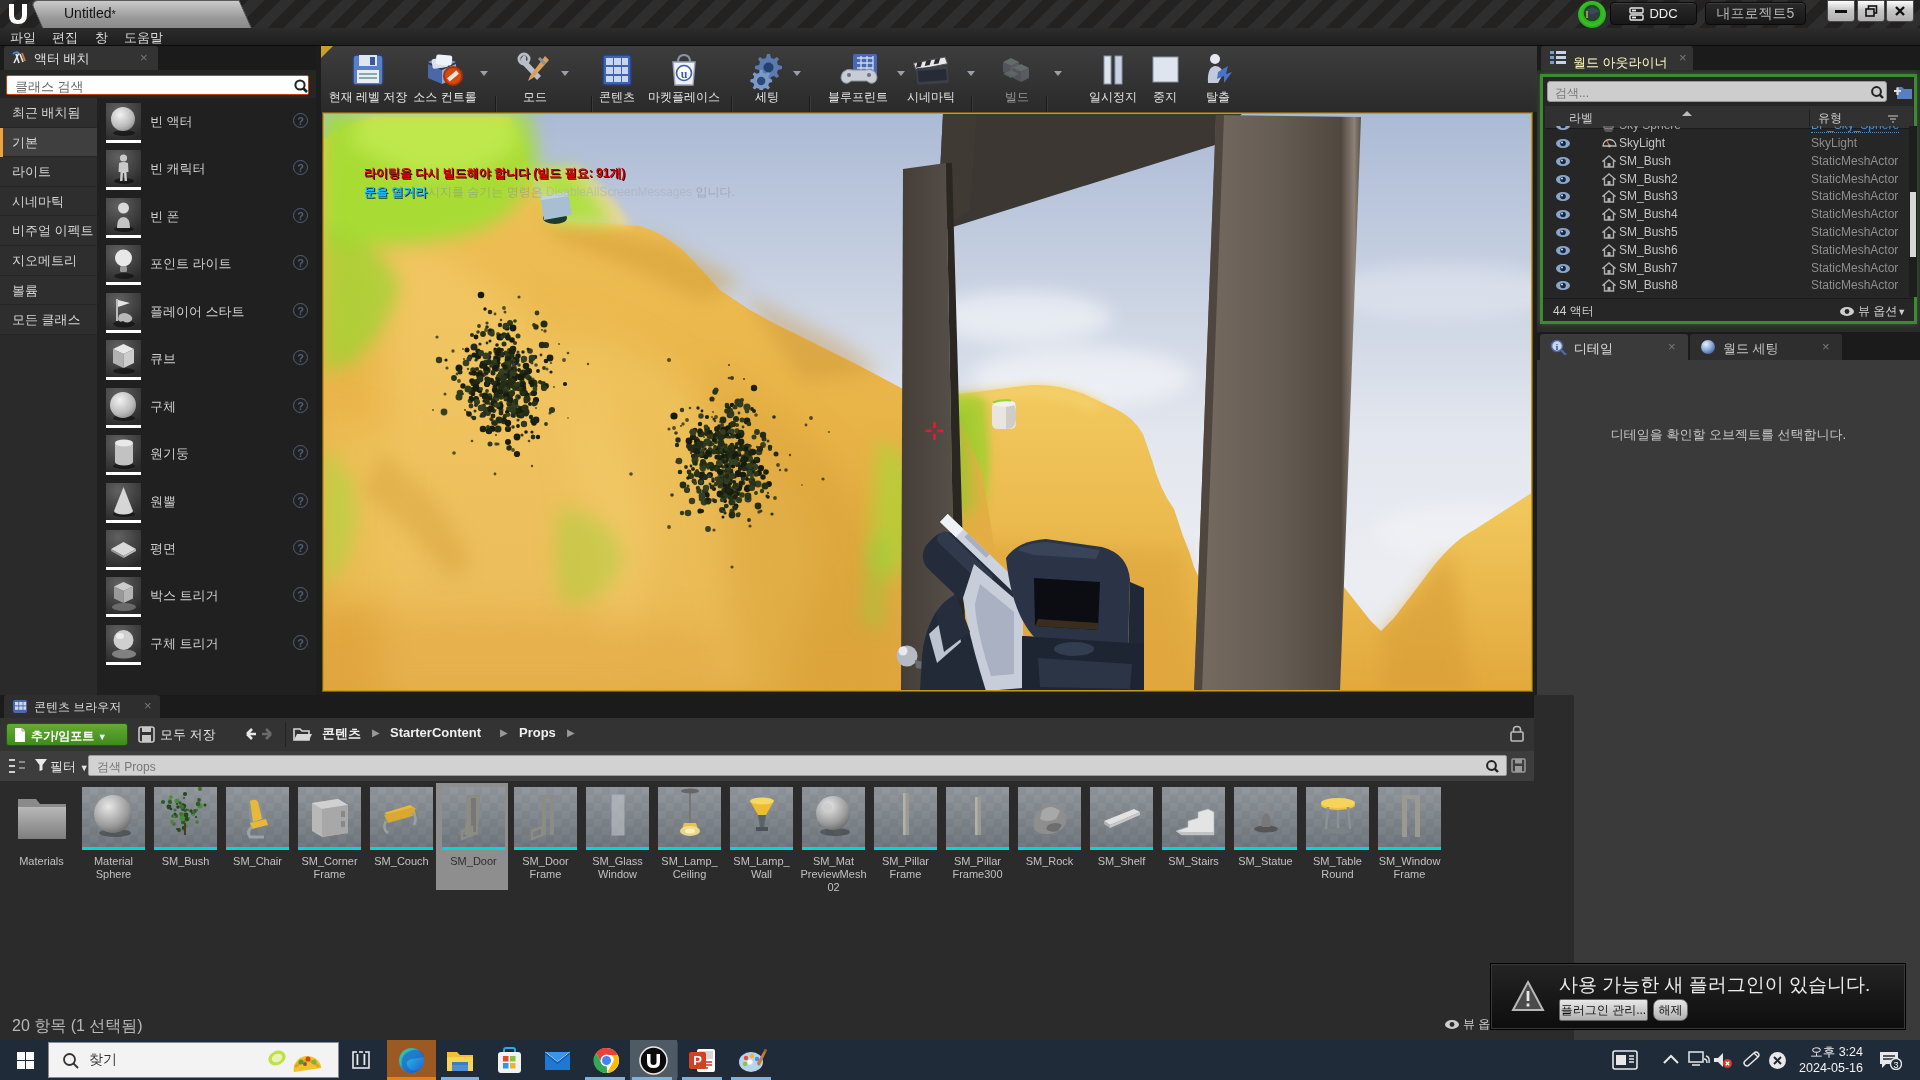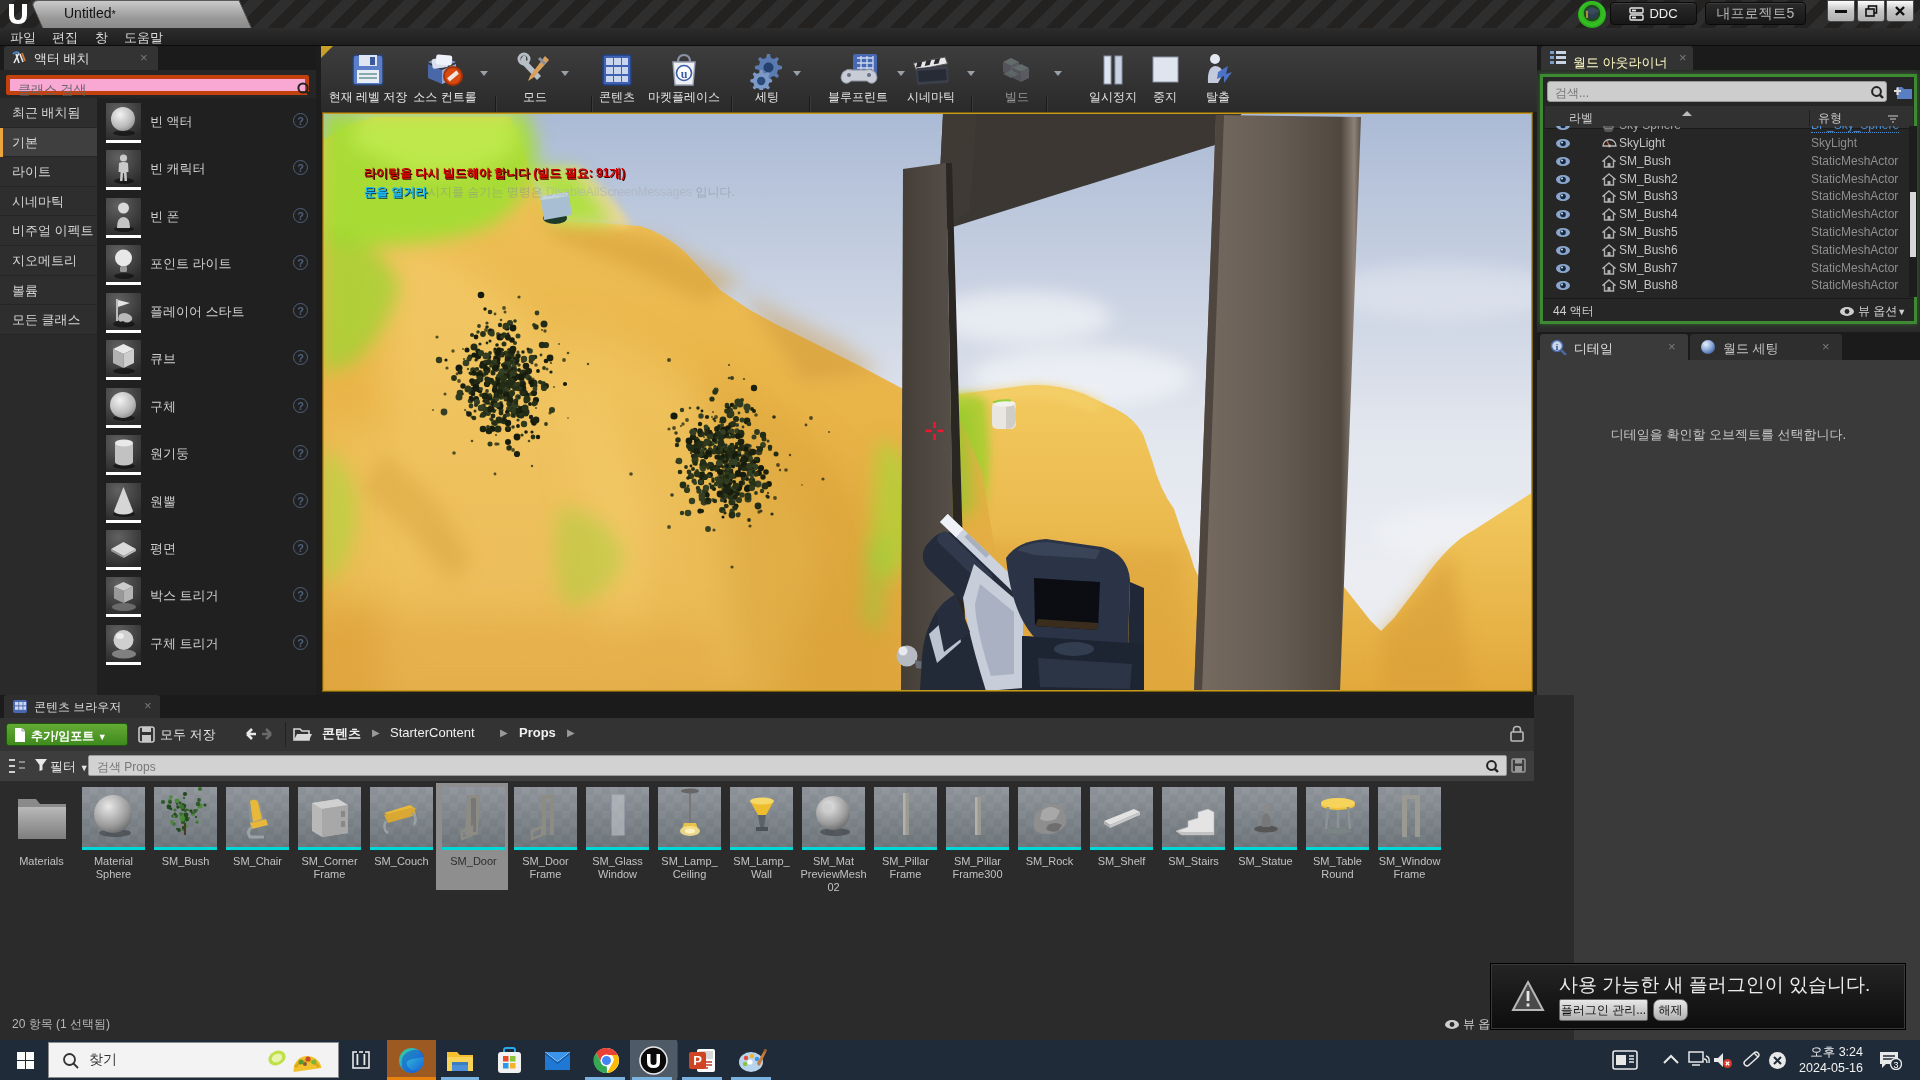--- a/index.html
+++ b/index.html
@@ -77,21 +77,21 @@
  <div class="a" style="left:0;top:0;width:316px;height:24px;background:#1b1b1b"></div>
  <div class="a" style="left:4px;top:0;width:154px;height:24px;background:#333;border-radius:3px 3px 0 0">
    <svg class="a" style="left:6px;top:3px" width="19" height="18">
         <path d="M4 14 L9 4 M9 14 L6 5 M13 13 L10 5" stroke="#e8e8e8" stroke-width="1.6" fill="none"></path>
         <path d="M3 5 Q6 2 9 4" stroke="#4a86c8" stroke-width="2" fill="none"></path>
         <path d="M12 4 L15 12" stroke="#c87a3a" stroke-width="2"></path>
       </svg>
    <div class="a" style="left:30px;top:4px;color:#e2e2e2;font-size:13px">액터 배치</div>
    <div class="a tabx" style="left:136px;top:4px">×</div>
  </div>
- <div class="a" style="left:6px;top:29px;width:303px;height:20px;background:#f9a8d4;border-radius:2px;border:4px solid #c2410c">
+ <div class="a" style="left:6px;top:29px;width:303px;height:20px;background:#ffffff;border-radius:2px;border:1px solid #c2410c">
    <div class="a" style="left:8px;top:2px;color:#666;font-size:13px">클래스 검색</div>
    <svg class="a" style="left:286px;top:2px" width="16" height="16">
         <circle cx="7" cy="7" r="4.6" fill="none" stroke="#222" stroke-width="2"></circle>
         <path d="M10.5 10.5 L14 14" stroke="#222" stroke-width="2.6"></path>
       </svg>
  </div>
  <div class="a" style="left:0;top:52px;width:97px;height:597px;background:#2a2a2a">
   <div class="cat" style="">최근 배치됨</div>
   <div class="cat" style="background:#3f3f3f;border-left:3px solid #eda43c;padding-left:9px;">기본</div>
   <div class="cat" style="">라이트</div>
@@ -1828,21 +1828,21 @@
    <svg class="a" style="left:260px;top:8px" width="20" height="16">
         <path d="M2 8 H11 M11 8 L6 3 M11 8 L6 13" stroke="#6a6a6a" stroke-width="2.6" fill="none"></path>
       </svg>
    <div class="a" style="left:285px;top:4px;width:1px;height:25px;background:#222"></div>
    <svg class="a" style="left:293px;top:8px" width="20" height="16">
         <path d="M1 3 L7 3 L9 5 L16 5 L16 14 L1 14 Z" fill="none" stroke="#d8d8d8" stroke-width="1.6"></path>
         <path d="M1 14 L4 8 L19 8 L16 14 Z" fill="#d8d8d8"></path>
       </svg>
    <div class="a" style="left:322px;top:7px;color:#f0f0f0;font-size:13px;font-weight:bold">콘텐츠</div>
    <div class="a" style="left:372px;top:9px;color:#999;font-size:10px">▶</div>
-   <div class="a" style="left:390px;top:7px;color:#f0f0f0;font-size:13px;font-weight:normal">StarterContent</div>
+   <div class="a" style="left:390px;top:7px;color:#f0f0f0;font-size:13px;font-weight:bold">StarterContent</div>
    <div class="a" style="left:500px;top:9px;color:#999;font-size:10px">▶</div>
    <div class="a" style="left:519px;top:7px;color:#f0f0f0;font-size:13px;font-weight:bold">Props</div>
    <div class="a" style="left:567px;top:9px;color:#999;font-size:10px">▶</div>
    <svg class="a" style="left:1510px;top:7px" width="14" height="17">
         <rect x="1" y="7" width="12" height="9" rx="1" fill="none" stroke="#bbb" stroke-width="1.6"></rect>
         <path d="M3.5 7 V4.5 Q3.5 1.5 7 1.5 Q10.5 1.5 10.5 4.5 V7" fill="none" stroke="#bbb" stroke-width="1.6"></path>
       </svg>
  </div>
  <div class="a" style="left:0;top:56px;width:1534px;height:30px;background:#3d3d3d">
    <svg class="a" style="left:7px;top:6px" width="20" height="18">
@@ -2154,21 +2154,21 @@
           <rect width="63" height="60" fill="url(#chkp)" opacity=".22"></rect>
           <g fill="#9a9a92">
             <rect x="24" y="8" width="5" height="42"></rect>
             <rect x="37" y="8" width="5" height="42"></rect>
             <rect x="24" y="8" width="18" height="4"></rect>
           </g>
         </svg></div>
       <div class="tcyan"></div>
       <div class="tlabel2" style="color:#c2c2c2">SM_Window<br>Frame</div>
     </div>
- <div class="a" style="left:12px;top:321px;color:#b8b8b8;font-size:12px">20 항목 (1 선택됨)</div>
+ <div class="a" style="left:12px;top:321px;color:#b8b8b8;font-size:16px">20 항목 (1 선택됨)</div>
  <svg class="a" style="left:1444px;top:324px" width="16" height="11">
       <ellipse cx="8" cy="5.5" rx="7" ry="4.4" fill="#cfcfcf"></ellipse>
       <circle cx="8" cy="5.5" r="2.4" fill="#2b2b2b"></circle>
     </svg>
  <div class="a" style="left:1463px;top:321px;font-size:12px;color:#cfcfcf">뷰 옵션</div>
 </div>
 <div class="a" id="toast" style="left:1490px;top:963px;width:416px;height:67px;background:linear-gradient(#242424,#0d0d0d);border:1px solid #000;box-shadow:inset 0 0 0 1px #383838">
  <svg class="a" style="left:20px;top:15px" width="34" height="34">
       <path d="M17 3 L32 31 L2 31 Z" fill="#4a4a4a" stroke="#b8b8b8" stroke-width="2"></path>
       <rect x="15.6" y="12" width="2.8" height="10" fill="#e8e8e8"></rect>

